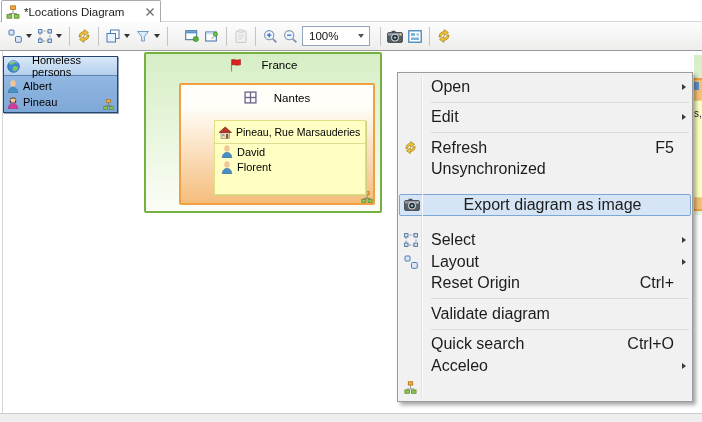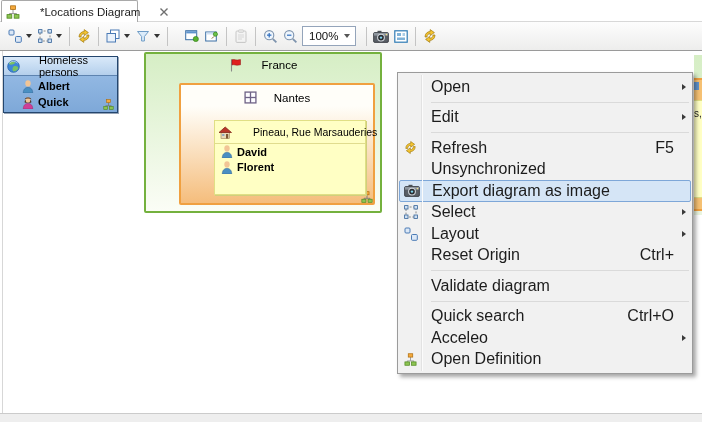--- a/index.html
+++ b/index.html
@@ -3,71 +3,71 @@
 <meta charset="utf-8">
 <style>
   * { margin:0; padding:0; box-sizing:border-box; }
   html,body { width:702px; height:422px; overflow:hidden; background:#fff;
     font-family:"Liberation Sans","DejaVu Sans",sans-serif; }
   .window { position:relative; width:702px; height:422px; background:#fff; overflow:hidden; }
 
   
   .tabbar { position:absolute; left:0; top:0; right:0; height:22px; background:#ffffff;
     border-bottom:1px solid #d8d8d8; }
-  .tab { position:absolute; left:1px; top:0; height:22px; width:137px; background:#fff;
+  .tab { position:absolute; left:1px; top:0; height:22px; width:160px; background:#fff;
     border:1px solid #a9a9a9; border-bottom:none; border-radius:2px 2px 0 0;
-    display:flex; align-items:center; gap:20px; padding:0 4px; }
+    display:flex; align-items:center; gap:4px; padding:0 4px; }
   .tabtitle { font-size:11.5px; color:#1c1c1c; white-space:nowrap; }
   .tabclose { margin-left:auto; width:12px; height:12px; display:flex; align-items:center; justify-content:center; cursor:pointer; }
 
   
   .toolbar { position:absolute; left:0; top:22px; right:0; height:29px;
     background:linear-gradient(#fdfdfd,#ededec); border-bottom:1px solid #9a9a9a;
     display:flex; align-items:center; padding:0 5px; }
   .tbtn { height:22px; min-width:20px; display:flex; align-items:center; justify-content:center;
     padding:0 2px; border-radius:2px; }
   .caret { width:0; height:0; border-left:3.5px solid transparent; border-right:3.5px solid transparent;
     border-top:4px solid #333; margin:0 3px 0 1px; }
   .tsep { width:1px; height:19px; background:#c4c4c4; margin:0 4px; }
-  .combo { width:54px; height:20px; background:#fff; border:1px solid #94a4ba; display:flex;
+  .combo { width:68px; height:20px; background:#fff; border:1px solid #94a4ba; display:flex;
     align-items:center; margin:0 2px; }
   .combo .cval { font-size:11.5px; color:#111; padding-left:6px; flex:1; }
   .combo .cchev { width:0; height:0; border-left:3.5px solid transparent; border-right:3.5px solid transparent;
     border-top:4px solid #555; margin-right:5px; }
 
   
   .canvas { position:absolute; left:0; top:51px; right:0; bottom:0; background:#fff; }
   .canvas-left-line { position:absolute; left:2px; top:0; bottom:9px; width:1px; background:#d7d7d7; }
   .bottom-strip { position:absolute; left:0; right:0; bottom:0; height:9px; background:#eeeeee; border-top:1px solid #cbcbcb; }
 
   .node { position:absolute; }
 
   
   .homeless { left:3px; top:5px; width:115px; height:57px; border:1px solid #24466e;
     box-shadow:1px 1px 0 rgba(20,50,90,.45); background:linear-gradient(#9cc0e8,#7ea8d8); }
   .homeless .hdr { height:19px; background:linear-gradient(#d9e9f9,#b4cfec); border-bottom:1px solid #5d83b0;
-    display:flex; align-items:center; gap:19px; padding:0 3px; font-size:11px; }
-  .member-row { display:flex; align-items:center; gap:4px; padding:0 18px; height:16px; font-size:11px; color:#000;font-weight:bold; }
+    display:flex; align-items:center; gap:12px; padding:0 3px; font-size:11px; }
+  .member-row { display:flex; align-items:center; gap:4px; padding:0 3px; height:16px; font-size:11px; color:#000; }
   .homeless .rows { padding-top:2px; }
   .decor { position:absolute; }
 
   
   .france { left:144px; top:1px; width:238px; height:161px; border:2px solid #74b13e; border-radius:2px;
     background:linear-gradient(#d6eec5,#fbfdf6); }
   .france-title { position:absolute; left:0; right:0; top:4px; display:flex; justify-content:center; align-items:center; gap:20px; font-size:11.5px; }
 
   
   .nantes { left:179px; top:32px; width:196px; height:122px; border:2px solid #f0a040; border-radius:2px;
     background:linear-gradient(#fffef9 18%,#f5bd7c); }
   .nantes-title { position:absolute; left:0; right:0; top:6px; display:flex; justify-content:center; align-items:center; gap:17px; font-size:11.5px; }
 
   
   .pineau { left:214px; top:69px; width:152px; height:75px; background:#ffffc4;
     border:1px solid #e0df85; box-shadow:1px 1px 0 #cfcf7d; }
-  .pineau .ptitle { height:23px; display:flex; align-items:center; gap:21px; padding:0 3px;
+  .pineau .ptitle { height:23px; display:flex; align-items:center; gap:4px; padding:0 3px;
     font-size:10.5px; border-bottom:1px solid #e0dc8e; white-space:nowrap; }
   .pineau .member-row { height:15.5px; padding-left:6px; }
 
   
   .sliver { left:694px; top:4px; width:8px; height:160px; background:linear-gradient(#d6eec5,#eaf5e0); }
   .sliver .so { position:absolute; left:0; right:0; top:23px; height:133px; background:#f6c173; border-top:2px solid #f0a040; border-bottom:2px solid #f0a040; }
   .sliver .sy { position:absolute; left:0; right:0; top:45px; height:98px; background:#ffffc4; border-top:1px solid #e0df85; border-bottom:1px solid #e0df85; }
   .sliver .sfrag { position:absolute; left:0; top:53px; font-size:10px; color:#222; }
   .sliver .sblue { position:absolute; left:0; top:27px; width:5px; height:8px; background:#5f93cc; }
 
@@ -76,21 +76,21 @@
     border:1px solid #9b9b9b; box-shadow:3px 3px 4px rgba(0,0,0,.35); padding:3px 0; z-index:50; }
   .menu::before { content:""; position:absolute; left:23px; top:2px; bottom:2px; width:1px; background:#e2e2e2; }
   .menu::after  { content:""; position:absolute; left:24px; top:2px; bottom:2px; width:1px; background:#fbfbfb; }
   .mi { position:relative; height:21.5px; display:flex; align-items:center; padding:0 6px 0 33px;
     font-size:16px; color:#1c1c1c; cursor:default; }
   .mi .mlabel { flex:1; white-space:nowrap; }
   .mi .mshort { white-space:nowrap; }
   .mi .marrow { width:12px; display:flex; justify-content:flex-end; }
   .mi .marrow.has::before { content:""; width:0; height:0; border-top:3.5px solid transparent;
     border-bottom:3.5px solid transparent; border-left:4.5px solid #3a3a3a; }
-  .mi.hl { background:#d5e5f6; border:1px solid #7ea7d8; border-radius:2px; margin:0 1px; padding:0 5px 0 32px; }
+  .mi.hl { background:#d5e5f6; border:1px solid #7ea7d8; border-radius:2px; margin:14px 1px; padding:0 5px 0 32px;text-align:center; }
   .mico { position:absolute; left:3px; top:50%; transform:translateY(-50%); width:19px; height:16px;
     display:flex; align-items:center; justify-content:center; }
   .mi.hl .mico { left:2px; }
   .msep { height:1px; background:#dadada; margin:4px 3px 4px 33px; }
 
   svg { display:block; }
 </style>
 </head>
 <body>
 
@@ -252,21 +252,21 @@
         </div>
         <div class="member-row">
           <span>
             <svg width="12" height="13" viewBox="0 0 12 13">
               <path d="M2.8 6.8 C1.6 1.8 10.4 1.8 9.2 6.8 Z" fill="#4f3222"></path>
               <ellipse cx="6" cy="3.9" rx="2.3" ry="2.7" fill="#f2c596"></ellipse>
               <path d="M2.6 3.4 C3.2 0.8 8.8 0.8 9.4 3.4 C8 2.3 4 2.3 2.6 3.4 Z" fill="#4f3222"></path>
               <path d="M1.3 13 C1.3 9 3.6 7.4 6 7.4 C8.4 7.4 10.7 9 10.7 13 Z" fill="#cf3e96" stroke="#9e2a72" stroke-width="0.6"></path>
             </svg>
           </span>
-          <span>Quick</span>
+          <span>Pineau</span>
         </div>
       </div>
       <span class="decor" style="right:3px; bottom:2px;">
         <svg width="11" height="11" viewBox="0 0 14 14">
           <path d="M7 4 L7 8.5 M3.5 10 L3.5 8.5 L10.5 8.5 L10.5 10" stroke="#777" fill="none" stroke-width="1"></path>
           <rect x="4.6" y="0.8" width="4.8" height="3.6" fill="#f5a93c" stroke="#b06f10" stroke-width="0.8"></rect>
           <rect x="1" y="9.6" width="4.8" height="3.6" fill="#8dc453" stroke="#4f8a1e" stroke-width="0.8"></rect>
           <rect x="8.2" y="9.6" width="4.8" height="3.6" fill="#8dc453" stroke="#4f8a1e" stroke-width="0.8"></rect>
         </svg>
       </span>
@@ -458,19 +458,18 @@
 
     <div class="mi">
       <span class="mico">
         <svg width="13" height="13" viewBox="0 0 14 14">
           <path d="M7 4 L7 8.5 M3.5 10 L3.5 8.5 L10.5 8.5 L10.5 10" stroke="#9a9a9a" fill="none" stroke-width="1"></path>
           <rect x="4.6" y="0.8" width="4.8" height="3.6" fill="#f5a93c" stroke="#b06f10" stroke-width="0.8"></rect>
           <rect x="1" y="9.6" width="4.8" height="3.6" fill="#8dc453" stroke="#4f8a1e" stroke-width="0.8"></rect>
           <rect x="8.2" y="9.6" width="4.8" height="3.6" fill="#8dc453" stroke="#4f8a1e" stroke-width="0.8"></rect>
         </svg>
       </span>
-      <span class="mlabel">Open Definition</span>
       <span class="mshort"></span>
         <span class="marrow"></span>
     </div>
 
   </div>
 </div>
 
 </body></html>

